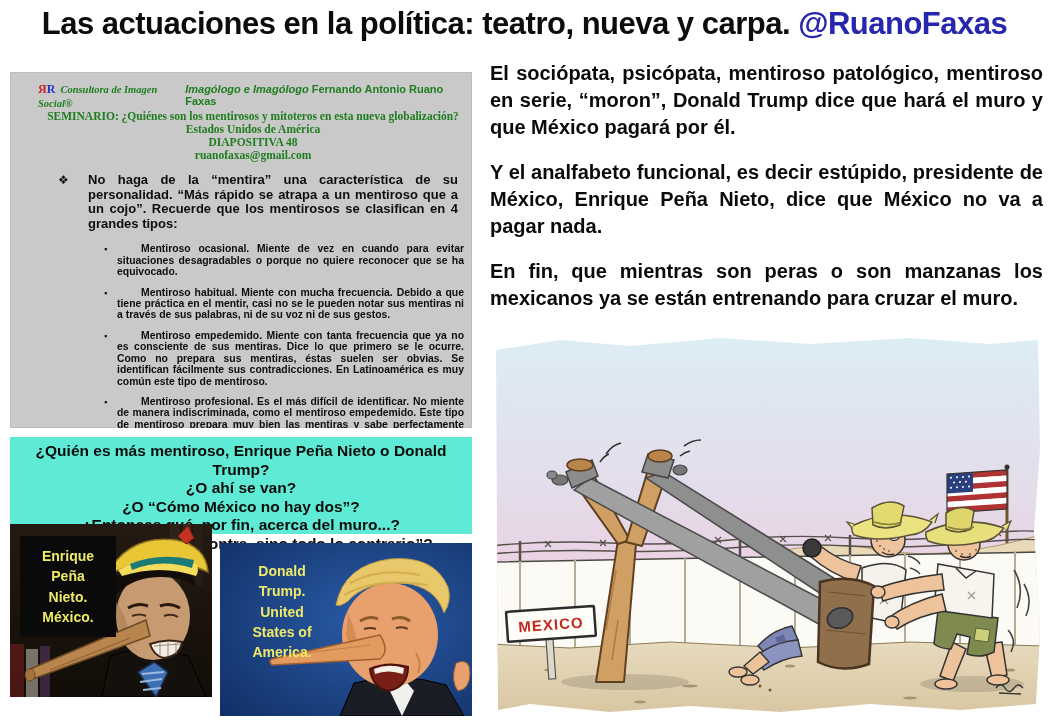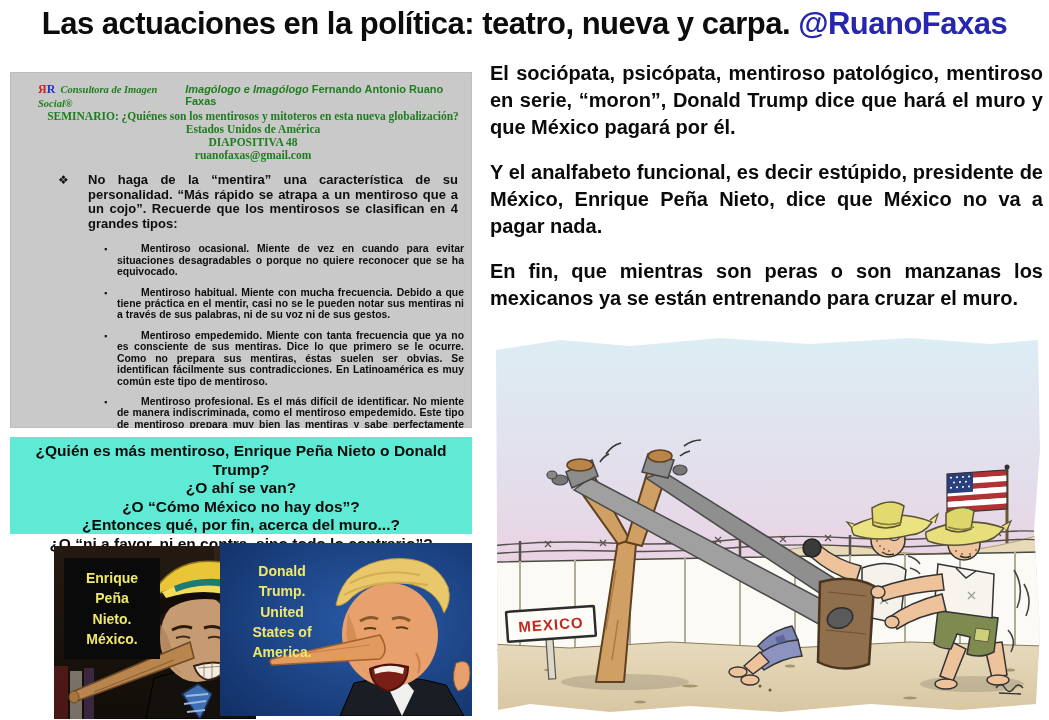--- a/index.html
+++ b/index.html
@@ -33,21 +33,21 @@
   .sl-item{display:flex;margin-bottom:9px;}
   .sl-item .mk{width:13px;font-size:9px;color:#111;flex:none;padding-top:1px;}
   .sl-item .tx{font-weight:700;font-size:10.4px;line-height:1.1;color:#0e0e0e;
                text-align:justify;}
   .sl-item .term{padding-left:24px;}
   
   #questions{left:10px;top:437px;width:462px;height:97px;background:#5eead4;
              text-align:center;padding-top:5px;box-sizing:border-box;}
   #questions .q{font-weight:700;font-size:15.5px;line-height:18.6px;color:#0b0b0b;}
   
-  #photo-epn{left:10px;top:546px;width:202px;height:166px;margin-left:44px;}
+  #photo-epn{left:10px;top:524px;width:202px;height:166px;}
   #photo-trump{left:220px;top:543px;width:252px;height:225px;}
   .caption{position:absolute;font-weight:700;font-size:14px;line-height:1.45;
            color:var(--c-caption_yellow,#efe96a);white-space:pre-line;text-align:center;}
   #cap-epn{left:10px;top:12px;width:92px;background:#0a0a0a;padding:10px 2px;}
   #cap-trump{left:10px;top:12px;width:100px;padding:6px 2px;}
   
   #rtext{left:490px;top:60px;width:553px;}
   #rtext p{margin:0 0 18px 0;font-weight:700;font-size:20px;line-height:27px;
            color:#0a0a0a;text-align:justify;}
   

